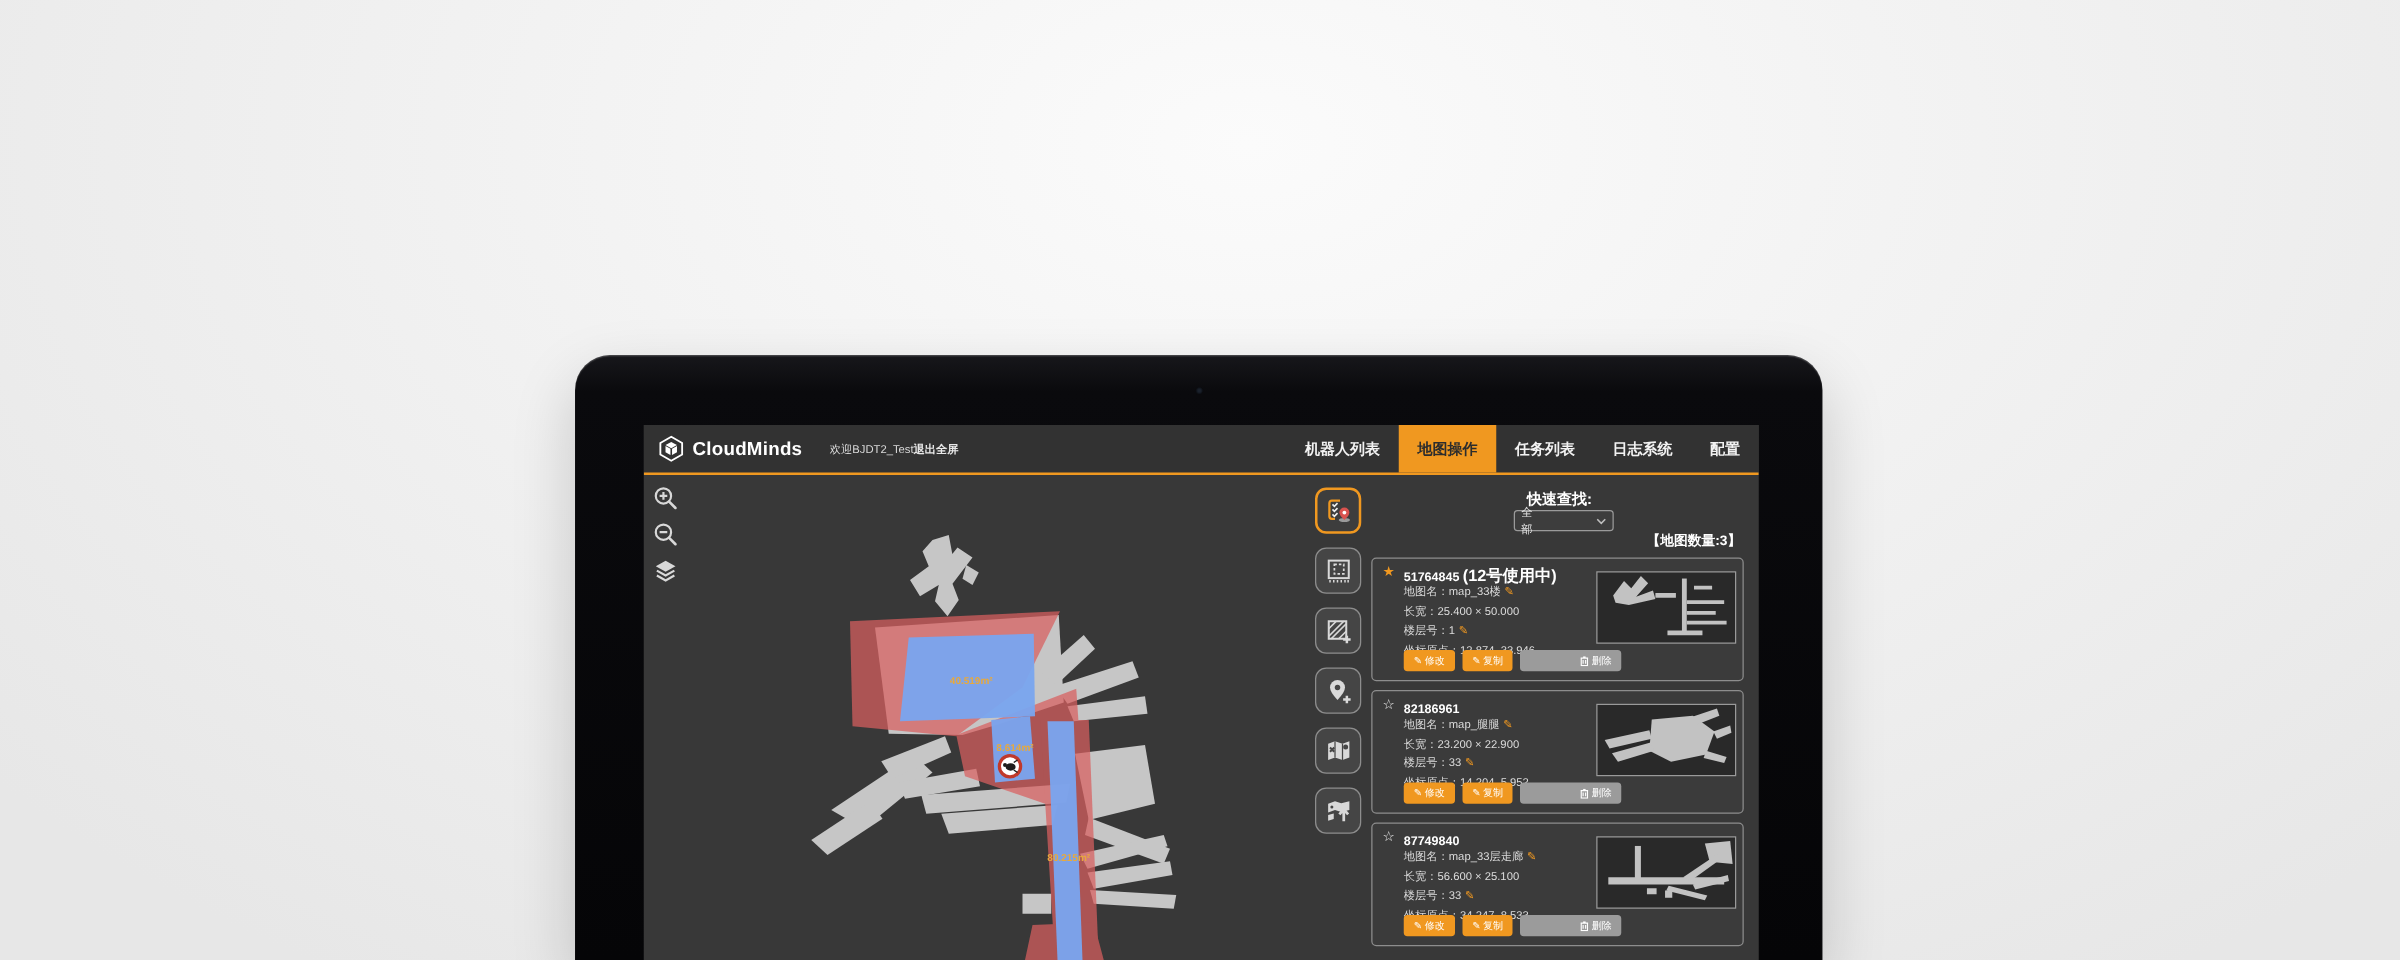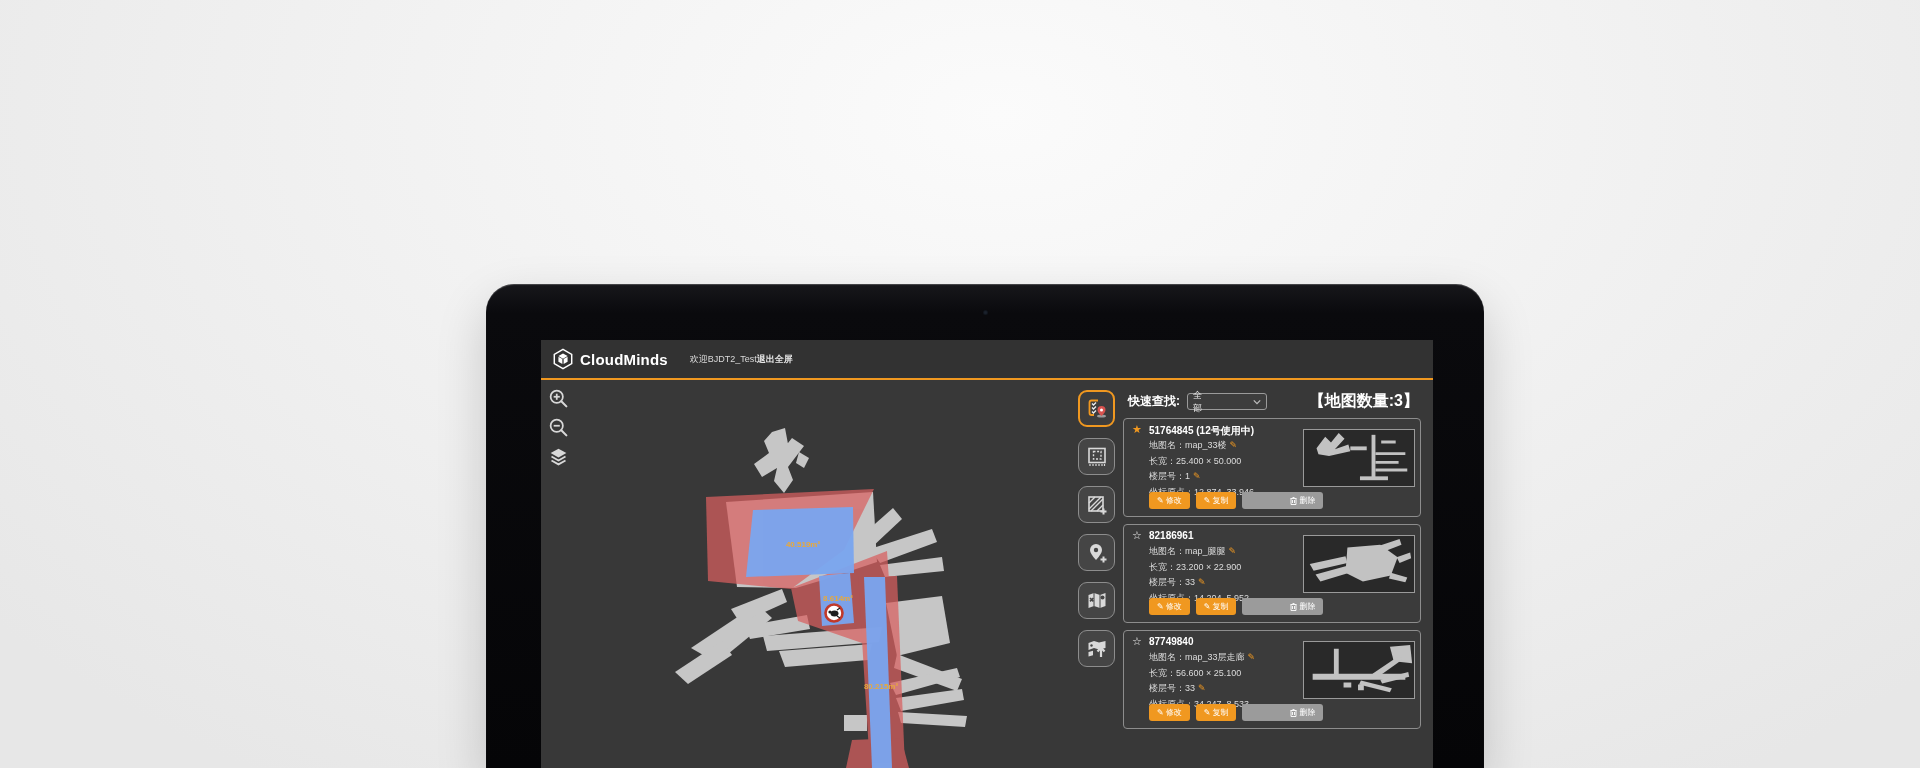--- a/index.html
+++ b/index.html
@@ -1,20 +1,20 @@
 <!DOCTYPE html>
 <html><head>
 <meta charset="utf-8">
 <style>
   html,body{margin:0;padding:0;width:1920px;height:768px;overflow:hidden;
     font-family:"Liberation Sans","DejaVu Sans",sans-serif;}
   body{background:radial-gradient(ellipse 1300px 800px at 52% 15%, #fbfbfb 0%, #f2f2f2 45%, #e7e7e7 100%);}
 
   
-  .laptop{position:absolute;left:486px;top:284px;width:998px;height:484px;
+  .laptop{position:absolute;left:460px;top:284px;width:998px;height:484px;
     background:linear-gradient(180deg,#17171b 0%,#0a0a0d 6%,#050507 100%);
     border-radius:28px 28px 0 0;
     box-shadow:0 20px 50px rgba(0,0,0,.18), inset 0 1px 1px rgba(255,255,255,.22);}
   .webcam{position:absolute;top:26px;left:50%;width:5px;height:5px;margin-left:-2px;
     border-radius:50%;background:#1d2430;box-shadow:0 0 2px #000 inset;}
   .screen{position:absolute;left:55px;top:56px;width:892px;height:428px;background:#383838;overflow:hidden;}
 
   
   .navbar{position:absolute;left:0;top:0;right:0;height:38px;background:#323232;
     border-bottom:2px solid #f09820;display:flex;align-items:center;}
@@ -33,33 +33,33 @@
   .zctl{width:21px;height:21px;cursor:pointer;}
 
   
   .side-toolbar{position:absolute;left:537px;top:50px;display:flex;flex-direction:column;gap:11px;}
   .tool-btn{width:37px;height:37px;border-radius:9px;background:#454545;border:1px solid #8d8d8d;
     display:flex;align-items:center;justify-content:center;cursor:pointer;box-sizing:border-box;}
   .tool-btn.active{border:2px solid #f09820;background:#3d3d3d;}
 
   
   .panel{position:absolute;left:575px;top:40px;right:0;bottom:0;}
-  .panel-head{display:flex;align-items:center;padding:11px 14px 6px 12px;}
+  .panel-head{display:flex;align-items:center;padding:11px 14px 6px 12px;flex-direction:column;}
   .search-label{color:#fff;font-size:12px;font-weight:bold;}
   .filter-select{margin-left:7px;width:80px;height:17px;border:1px solid #9a9a9a;border-radius:3px;
     background:#3d3d3d;color:#e8e8e8;font-size:9px;display:flex;align-items:center;
     padding:0 5px;justify-content:space-between;cursor:pointer;box-sizing:border-box;gap:44px;}
-  .map-count{margin-left:auto;color:#fff;font-size:16px;font-weight:bold;}
+  .map-count{margin-left:auto;color:#fff;font-size:11px;font-weight:bold;}
 
   .card{position:relative;margin:0 0 7px 7px;width:298px;height:99px;border:1px solid #8d8d8d;
     border-radius:4px;background:#3b3b3b;box-sizing:border-box;}
   .card-star{position:absolute;left:8px;top:4px;font-size:11px;color:#e8e8e8;cursor:pointer;}
   .card-star.starred{color:#f09820;}
   .card-title{position:absolute;left:25px;top:5px;color:#fff;font-size:10px;font-weight:bold;white-space:nowrap;}
-  .card-title .status{font-weight:bold;font-size:10px;}
+  .card-title .status{font-weight:bold;font-size:13px;}
   .card-rows{position:absolute;left:25px;top:19px;font-size:9px;color:#dcdcdc;line-height:15.5px;white-space:nowrap;}
   .pencil{color:#f09820;font-size:9px;margin-left:3px;cursor:pointer;}
   .card-actions{position:absolute;left:25px;bottom:7px;display:flex;gap:6px;}
   .btn{font-size:8px;border:none;border-radius:3px;padding:3px 8px;color:#fff;cursor:pointer;
     display:flex;align-items:center;gap:2px;font-family:inherit;}
   .btn.orange{background:#f09820;}
   .btn.gray{background:#9b9b9b;padding-left:48px;}
   .thumb{position:absolute;right:5px;top:10px;width:112px;height:58px;background:#292929;
     border:1px solid #9a9a9a;box-sizing:border-box;}
 </style>
@@ -76,20 +76,27 @@
           <path d="M12 1.5 L21.5 7 V17 L12 22.5 L2.5 17 V7 Z" fill="none" stroke="#fff" stroke-width="1.6"></path>
           <path d="M12 6 L17 8.8 L12 11.6 L7 8.8 Z" fill="#fff"></path>
           <path d="M7 9.6 L11.3 12.1 V17.5 L7 15 Z" fill="#fff"></path>
           <path d="M17 9.6 L12.7 12.1 V17.5 L17 15 Z" fill="#fff"></path>
         </svg>
         <span class="brand-name">CloudMinds</span>
       </div>
       <span class="welcome">欢迎BJDT2_Test</span>
       <span class="nav-link">退出</span>
       <span class="nav-link">全屏</span>
+      <div class="tabs">
+        <div class="tab">机器人列表</div>
+        <div class="tab active">地图操作</div>
+        <div class="tab">任务列表</div>
+        <div class="tab">日志系统</div>
+        <div class="tab">配置</div>
+      </div>
     </div>
 
     <svg class="map-svg" width="545" height="388" viewBox="0 0 545 388">
 
       <g fill="#c6c6c6">
         <path d="M231,52 L244,48 L247,64 L239,73 L251,58 L263,66 L247,87 L252,100 L243,113 L233,101 L236,88 L221,97 L213,84 L228,73 L223,61 Z"></path>
         <path d="M258,72 L268,78 L263,88 L255,83 Z"></path>
         <path d="M185,122 L332,112 L336,182 L282,200 L255,208 L196,207 Z"></path>
         <path d="M150,268 L216,224 L231,238 L176,283 Z"></path>
         <path d="M134,292 L181,261 L191,275 L147,304 Z"></path>

